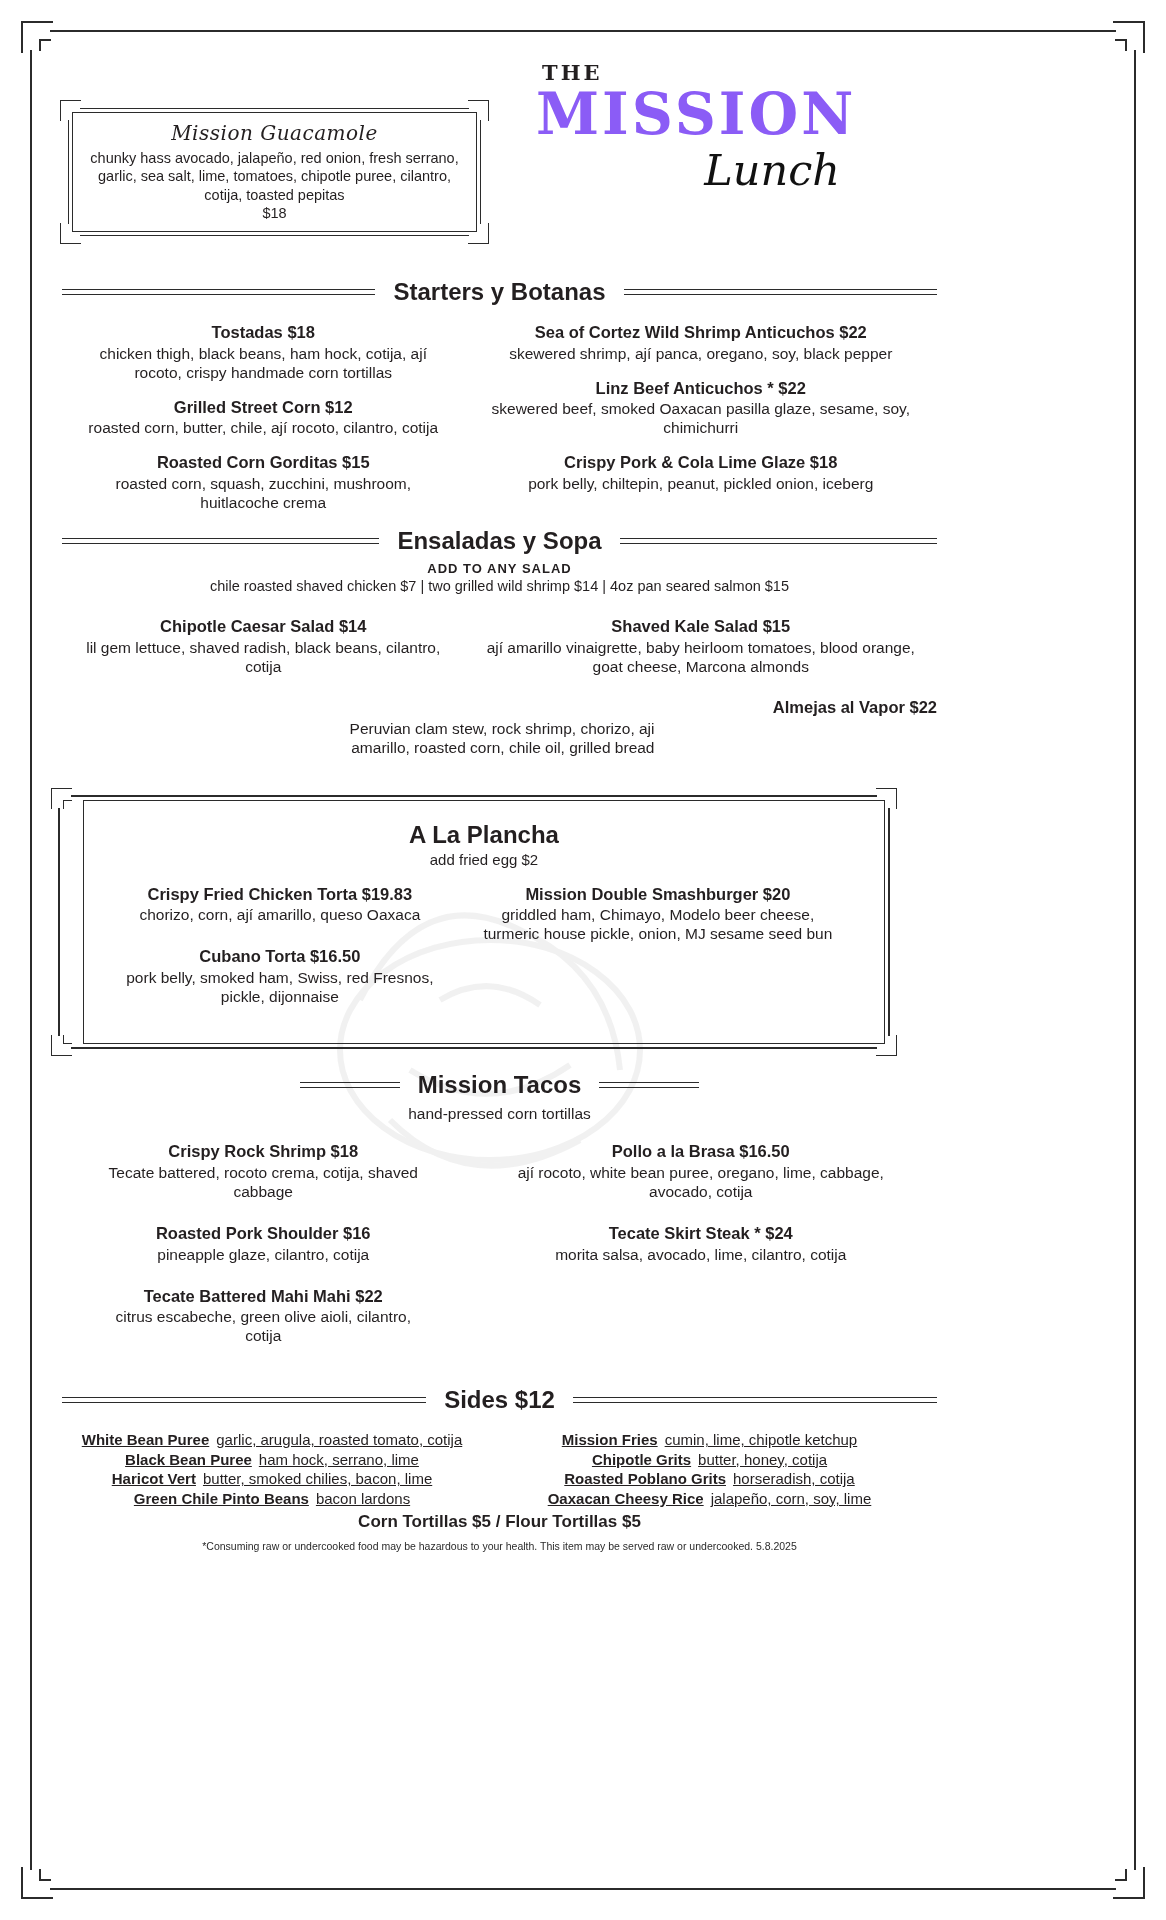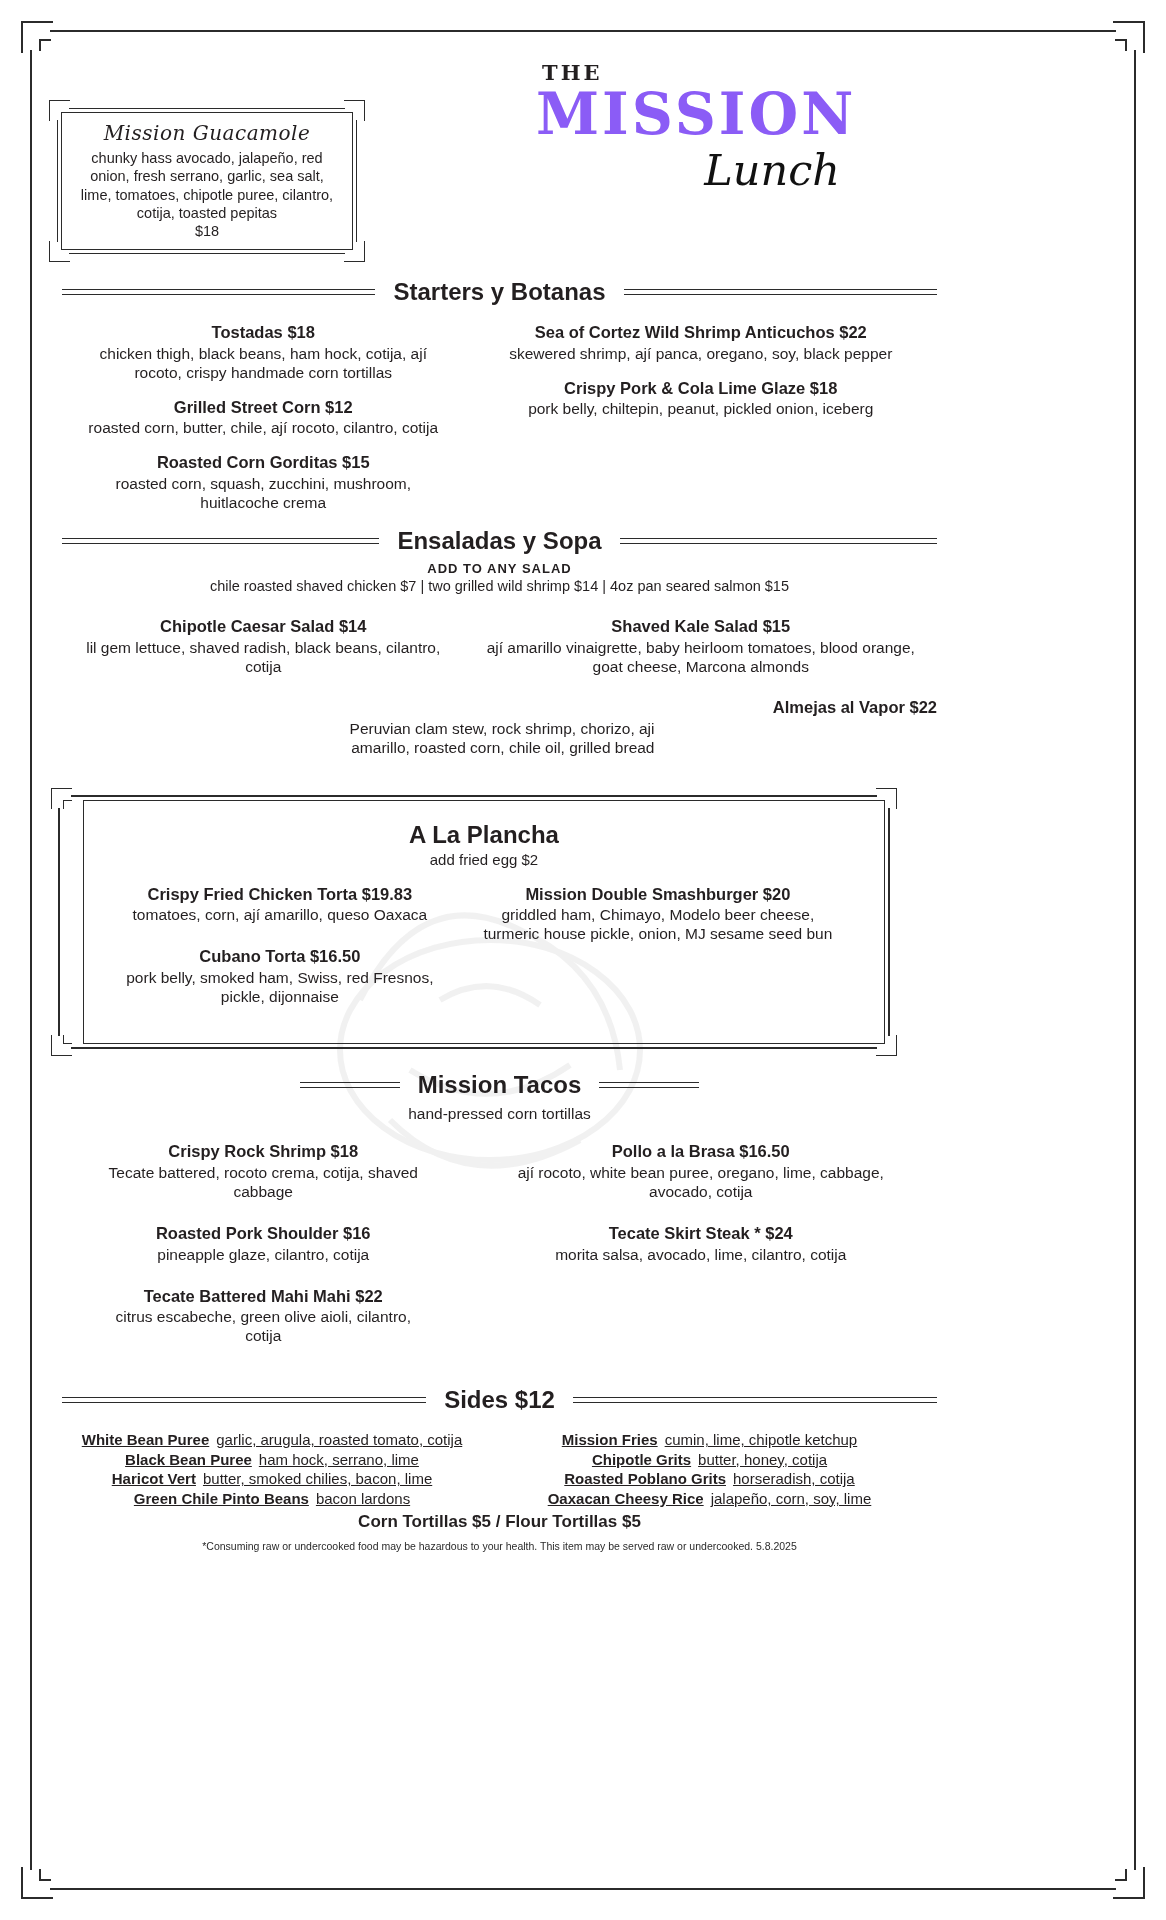--- a/index.html
+++ b/index.html
@@ -36,21 +36,21 @@
   .fc.tl::after{right:-1px;bottom:-1px;border-top:1.5px solid #2b2b2b;border-left:1.5px solid #2b2b2b;}
   .fc.tr{top:-3px;right:-3px;} .fc.tr::before{right:-6px;top:-6px;border-top:1.5px solid #2b2b2b;border-right:1.5px solid #2b2b2b;}
   .fc.tr::after{left:-1px;bottom:-1px;border-top:1.5px solid #2b2b2b;border-right:1.5px solid #2b2b2b;}
   .fc.bl{bottom:-3px;left:-3px;} .fc.bl::before{left:-6px;bottom:-6px;border-bottom:1.5px solid #2b2b2b;border-left:1.5px solid #2b2b2b;}
   .fc.bl::after{right:-1px;top:-1px;border-bottom:1.5px solid #2b2b2b;border-left:1.5px solid #2b2b2b;}
   .fc.br{bottom:-3px;right:-3px;} .fc.br::before{right:-6px;bottom:-6px;border-bottom:1.5px solid #2b2b2b;border-right:1.5px solid #2b2b2b;}
   .fc.br::after{left:-1px;top:-1px;border-bottom:1.5px solid #2b2b2b;border-right:1.5px solid #2b2b2b;}
 
   
   .topbar { position:relative; height:278px; }
-  .guac { position:absolute; left:57px; top:108px; width:300px; }
+  .guac { position:absolute; left:68px; top:108px; width:413px; }
   .guac .dframe-in { padding:8px 14px 10px; text-align:center; }
   .guac-title { font-family:"DejaVu Serif","Liberation Serif",serif; font-style:italic; font-size:20px; letter-spacing:.5px; margin-bottom:4px; }
   .guac-desc { font-size:14.5px; line-height:1.26; }
   .guac-price { font-size:14.5px; margin-top:1px; }
 
   .logo { position:absolute; left:536px; top:60px; width:320px; }
   .logo-the { font-family:"DejaVu Serif","Liberation Serif",serif; font-weight:bold; font-size:21px; letter-spacing:3px; margin-left:6px; }
   .logo-mission { font-family:"DejaVu Serif","Liberation Serif",serif; font-weight:bold; font-size:57px; letter-spacing:3px; line-height:1.02; color:#8b5cf6; }
   .logo-lunch { font-family:"DejaVu Serif","Liberation Serif",serif; font-style:italic; font-size:43px; text-align:right; margin-right:16px; margin-top:2px; color:#111; }
 
@@ -164,20 +164,24 @@
         </div>
         <div class="item">
           <div class="item-title">Roasted Corn Gorditas $15</div>
           <div class="item-desc">roasted corn, squash, zucchini, mushroom, huitlacoche crema</div>
         </div>
       </div>
       <div class="col col-r">
         <div class="item">
           <div class="item-title">Sea of Cortez Wild Shrimp Anticuchos $22</div>
           <div class="item-desc">skewered shrimp, ají panca, oregano, soy, black pepper</div>
+        </div>
+        <div class="item">
+          <div class="item-title">Linz Beef Anticuchos *  $22</div>
+          <div class="item-desc">skewered beef, smoked Oaxacan pasilla glaze, sesame, soy, chimichurri</div>
         </div>
         <div class="item">
           <div class="item-title">Crispy Pork &amp; Cola Lime Glaze $18</div>
           <div class="item-desc">pork belly, chiltepin, peanut, pickled onion, iceberg</div>
         </div>
       </div>
     </div>
 
     <div class="heading-row">
       <div class="hrule"></div>
@@ -215,21 +219,21 @@
       <div class="fc tr"></div>
       <div class="fc bl"></div>
       <div class="fc br"></div>
       <div class="dframe-in">
         <div class="plancha-heading">A La Plancha</div>
         <div class="plancha-note">add fried egg $2</div>
         <div class="two-col">
           <div class="col col-l">
             <div class="item">
               <div class="item-title">Crispy Fried Chicken Torta $19.83</div>
-              <div class="item-desc">tomatoes, corn, ají amarillo, queso Oaxaca</div>
+              <div class="item-desc">chorizo, corn, ají amarillo, queso Oaxaca</div>
             </div>
             <div class="item" style="margin-top:22px;">
               <div class="item-title">Cubano Torta $16.50</div>
               <div class="item-desc">pork belly, smoked ham, Swiss, red Fresnos, pickle, dijonnaise</div>
             </div>
           </div>
           <div class="col col-r">
             <div class="item">
               <div class="item-title">Mission Double Smashburger $20</div>
               <div class="item-desc desc-mid">griddled ham, Chimayo, Modelo beer cheese, turmeric house pickle, onion, MJ sesame seed bun</div>

